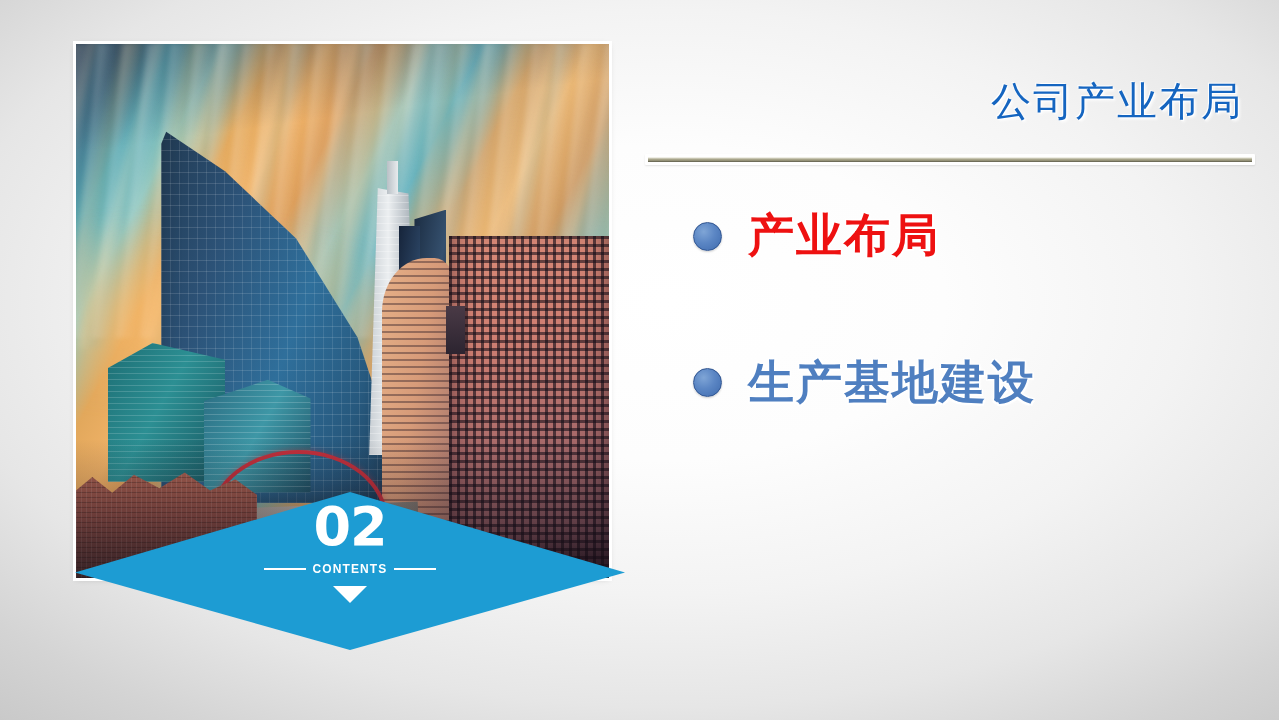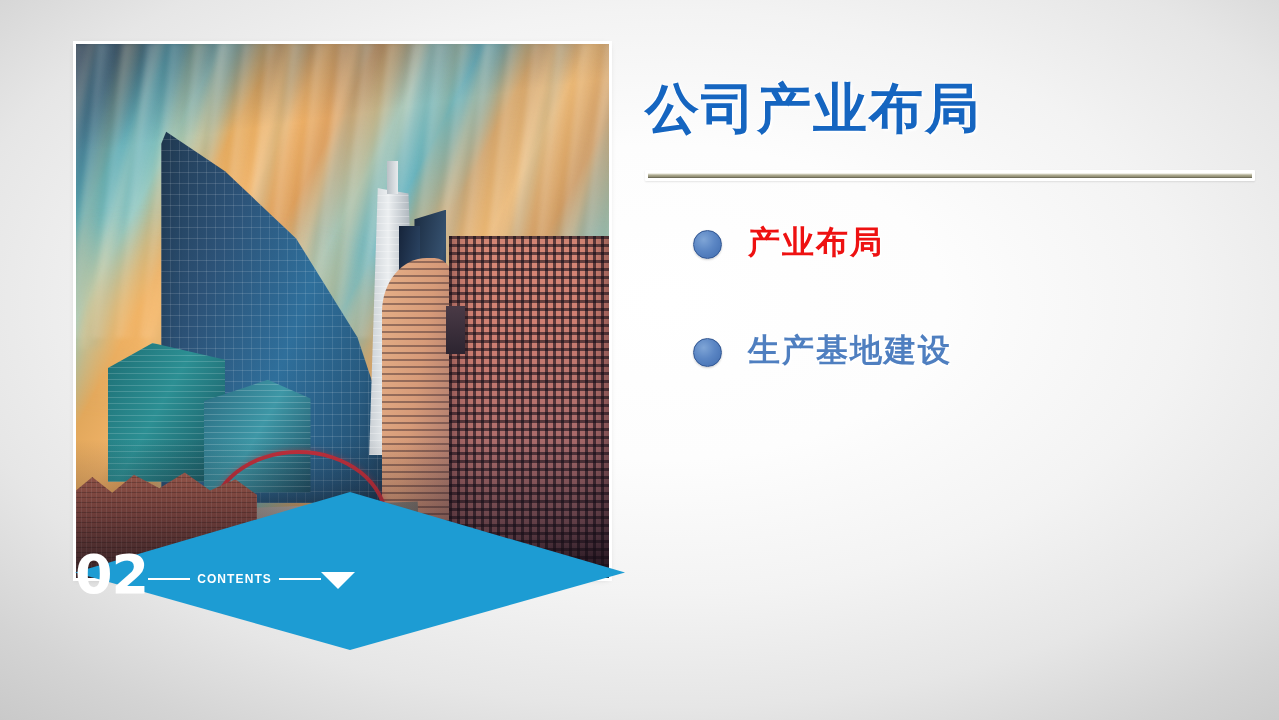--- a/index.html
+++ b/index.html
@@ -230,21 +230,21 @@
     clip-path: polygon(50% 0%, 100% 51%, 50% 100%, 0% 51%);
     filter: drop-shadow(0 2px 5px rgba(0,0,0,0.25));
   }
   .diamond-content {
     position: absolute;
     left: 75px;
     top: 492px;
     width: 550px;
     height: 158px;
     display: flex;
-    flex-direction: row;
+    flex-direction: column;
     align-items: center;
     justify-content: flex-start;
     padding-top: 8px;
     box-sizing: border-box;
     pointer-events: none;
   }
   .diamond-number {
     color: #ffffff;
     font-size: 54px;
     font-weight: 700;
@@ -280,24 +280,24 @@
 
   
   .right-col {
     position: absolute;
     left: 645px;
     top: 60px;
     width: 620px;
     height: 620px;
   }
   .slide-title {
-    text-align: left;
+    text-align: right;
     color: #1565c0;
-    font-size: 54px;
-    font-weight: 700;
+    font-size: 40px;
+    font-weight: 400;
     letter-spacing: 2px;
     line-height: 1.15;
     margin: 18px 22px 0 0;
     text-shadow:
       1px 1px 0 rgba(255,255,255,0.95),
      -1px -1px 0 rgba(255,255,255,0.95),
       2px 2px 3px rgba(255,255,255,0.9);
     font-family: "DejaVu Sans", "Liberation Sans", sans-serif;
   }
 
@@ -323,38 +323,38 @@
 
   .bullet-list {
     margin-top: 46px;
     padding-left: 48px;
   }
   .bullet-item {
     display: flex;
     align-items: center;
     gap: 26px;
   }
-  .bullet-item + .bullet-item { margin-top: 73px; }
+  .bullet-item + .bullet-item { margin-top: 96px; }
 
   .bullet-dot {
     width: 27px;
     height: 27px;
     border-radius: 50%;
     background: radial-gradient(circle at 36% 32%, #7fa5d6 0%, #5b86c4 45%, #3f6bae 100%);
     border: 1.5px solid #2f5490;
     flex: 0 0 auto;
     box-shadow: 0 1px 2px rgba(0,0,0,0.18);
   }
 
   .bullet-text {
-    font-size: 32px;
+    font-size: 46px;
     font-weight: 700;
     letter-spacing: 2px;
     line-height: 1.1;
-    font-family: Liberation Mono, monospace;
+    font-family: Liberation Serif, serif;
   }
   .bullet-text.red {
     color: #ee1111;
     text-shadow:
        1.5px 1.5px 0 #ffffff,
       -1.5px -1.5px 0 #ffffff,
        1.5px -1.5px 0 #ffffff,
       -1.5px 1.5px 0 #ffffff,
        0 0 6px rgba(255,255,255,0.95);
   }

